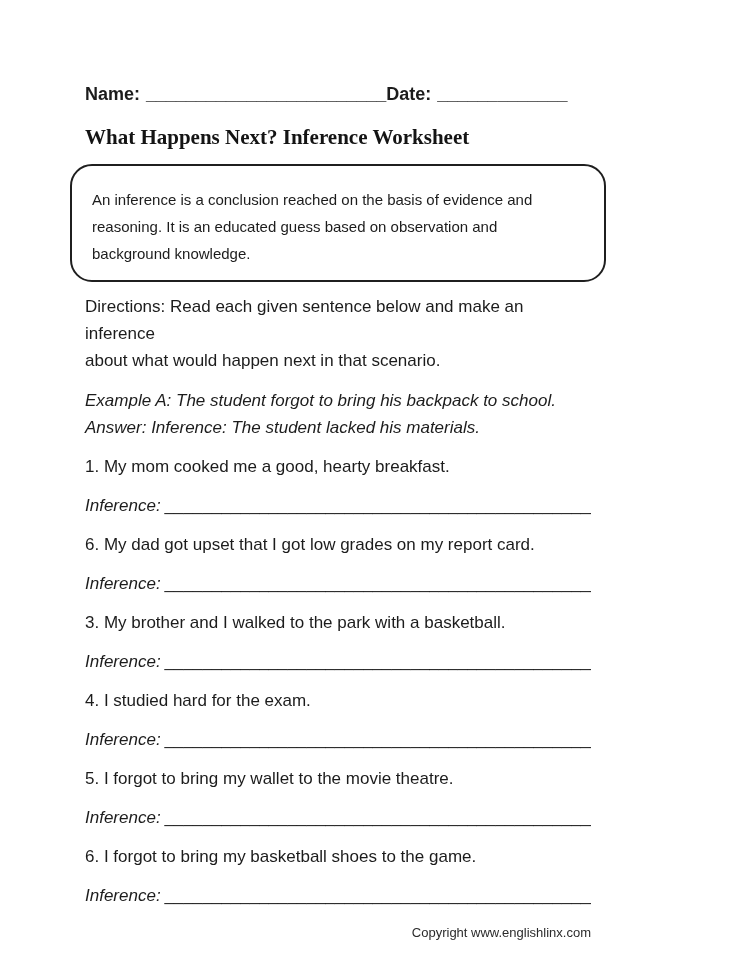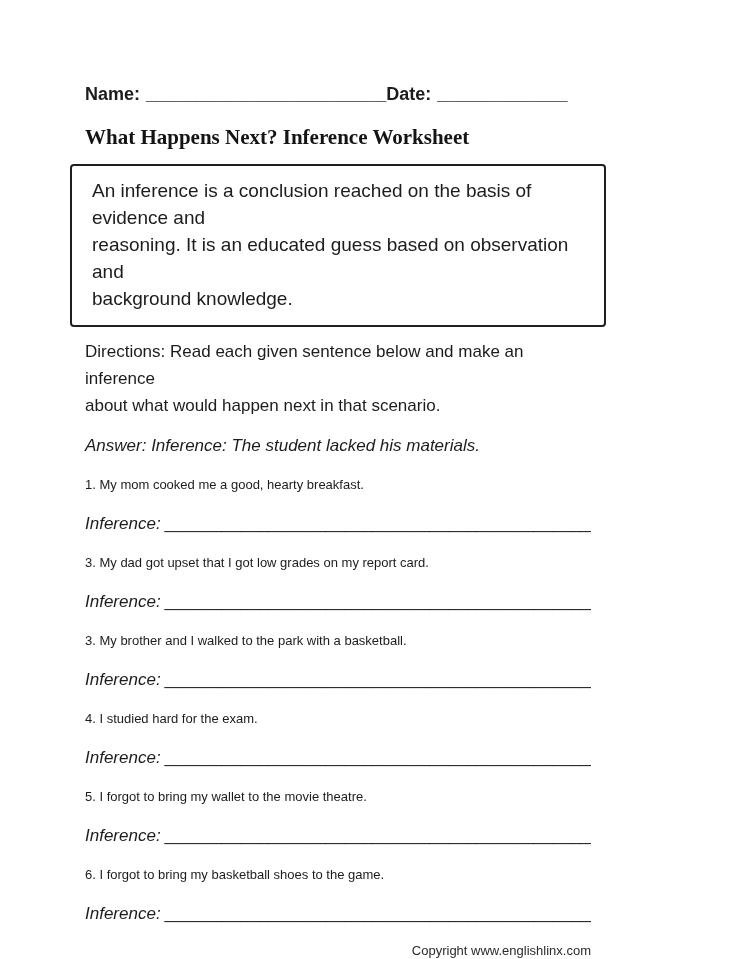--- a/index.html
+++ b/index.html
@@ -38,24 +38,24 @@
     font-family: "Liberation Serif", serif;
     font-weight: bold;
     font-size: 21px;
     margin-top: 20px;
     color: #141414;
   }
 
   
   .def-box {
     border: 2px solid #1f1f1f;
-    border-radius: 4px;
+    border-radius: 22px;
     margin: 14px -15px 0 -15px;
-    padding: 11px 20px 13px 20px;
-    font-size: 19px;
+    padding: 20px 20px 13px 20px;
+    font-size: 15px;
     line-height: 27px;
   }
 
   
   .directions {
     margin-top: 11px;
     font-size: 17px;
     line-height: 27px;
   }
   .directions b { font-weight: normal; }
@@ -64,21 +64,21 @@
   .example {
     margin-top: 13px;
     font-size: 17px;
     line-height: 27px;
     font-style: italic;
   }
 
   
   .item-sentence {
     margin-top: 12px;
-    font-size: 13px;
+    font-size: 17px;
     line-height: 27px;
     white-space: nowrap;
   }
   .inference-line {
     margin-top: 12px;
     font-size: 17px;
     line-height: 27px;
     white-space: nowrap;
     overflow: hidden;
   }
@@ -113,29 +113,30 @@
     <div>reasoning. It is an educated guess based on observation and</div>
     <div>background knowledge.</div>
   </div>
 
   <div class="directions">
     <div>Directions: Read each given sentence below and make an inference</div>
     <div><span>about </span><b>what would happen next</b><span> in that scenario.</span></div>
   </div>
 
   <div class="example">
+    <div>Example A: The student forgot to bring his backpack to school.</div>
     <div>Answer: Inference: The student lacked his materials.</div>
   </div>
 
   <div>
 
     <div class="item-sentence">1. My mom cooked me a good, hearty breakfast.</div>
     <div class="inference-line"><span class="label">Inference:</span><span class="blank">____________________________________________________</span></div>
 
-    <div class="item-sentence">3. My dad got upset that I got low grades on my report card.</div>
+    <div class="item-sentence">6. My dad got upset that I got low grades on my report card.</div>
     <div class="inference-line"><span class="label">Inference:</span><span class="blank">____________________________________________________</span></div>
 
     <div class="item-sentence">3. My brother and I walked to the park with a basketball.</div>
     <div class="inference-line"><span class="label">Inference:</span><span class="blank">____________________________________________________</span></div>
 
     <div class="item-sentence">4. I studied hard for the exam.</div>
     <div class="inference-line"><span class="label">Inference:</span><span class="blank">____________________________________________________</span></div>
 
     <div class="item-sentence">5. I forgot to bring my wallet to the movie theatre.</div>
     <div class="inference-line"><span class="label">Inference:</span><span class="blank">____________________________________________________</span></div>

